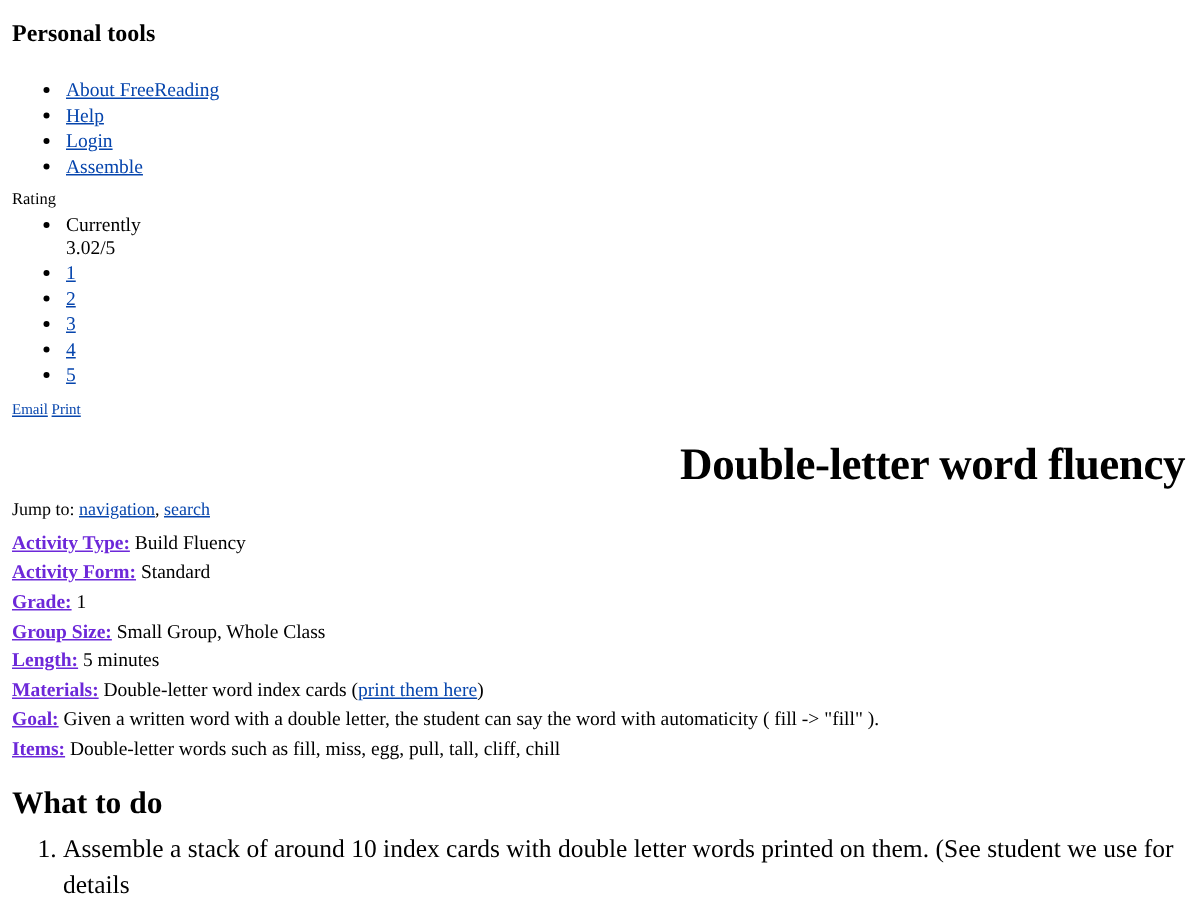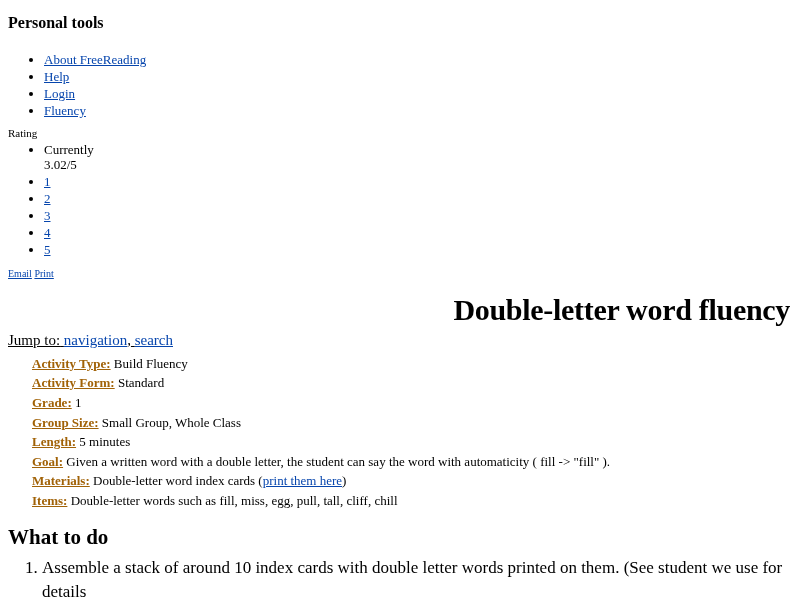--- a/index.html
+++ b/index.html
@@ -57,34 +57,32 @@
     letter-spacing: -0.3px;
     font-family: "Liberation Serif", "DejaVu Serif", serif;
     text-align: right;
   }
   h2.subtitle {
     font-size: 15px;
     font-weight: bold;
     margin: 12px 0 8px 0;
   }
   .jumpto {
-    font-size: 15px;
+    font-size: 12px;
     margin: 6px 0 6px 0;
-    text-decoration: underline;
   }
   .meta-line {
     margin: 2px 0;
     font-size: 13px;
     line-height: 1.35;
   }
   .meta-label {
     font-weight: bold;
-    color: #a16207;
+    color: #6d28d9;
     text-decoration: underline;
-    margin-left: 24px;
   }
   h2.section-heading {
     font-size: 21px;
     font-weight: bold;
     margin: 16px 0 6px 0;
     font-family: "Liberation Serif", "DejaVu Serif", serif;
   }
   ol.steps {
     margin: 4px 0 0 0;
     padding-left: 34px;
@@ -98,21 +96,21 @@
 <body>
 
 <div class="page">
 
   <div class="personal-tools-title">Personal tools</div>
 
   <ul class="plain-list">
     <li><a href="#">About FreeReading</a></li>
     <li><a href="#">Help</a></li>
     <li><a href="#">Login</a></li>
-    <li><a href="#">Fluency</a></li>
+    <li><a href="#">Assemble</a></li>
   </ul>
 
   <div class="rating-label">Rating</div>
 
   <ul class="plain-list">
     <li class="rating-current">
       <span>Currently</span><br>
       <span>3.02/5</span>
     </li>
     <li><a href="#">1</a></li>
@@ -155,27 +153,27 @@
     <span class="meta-label">Group Size:</span>
     <span>Small Group, Whole Class</span>
   </div>
 
   <div class="meta-line">
     <span class="meta-label">Length:</span>
     <span>5 minutes</span>
   </div>
 
   <div class="meta-line">
-    <span class="meta-label">Goal:</span>
-    <span>Given a written word with a double letter, the student can say the word with automaticity ( fill -&gt; "fill" ).</span>
+    <span class="meta-label">Materials:</span>
+    <span>Double-letter word index cards (</span><a href="#">print them here</a><span>)</span>
   </div>
 
   <div class="meta-line">
-    <span class="meta-label">Materials:</span>
-    <span>Double-letter word index cards (</span><a href="#">print them here</a><span>)</span>
+    <span class="meta-label">Goal:</span>
+    <span>Given a written word with a double letter, the student can say the word with automaticity ( fill -&gt; "fill" ).</span>
   </div>
 
   <div class="meta-line">
     <span class="meta-label">Items:</span>
     <span>Double-letter words such as fill, miss, egg, pull, tall, cliff, chill</span>
   </div>
 
   <h2 class="section-heading">What to do</h2>
 
   <ol class="steps">

